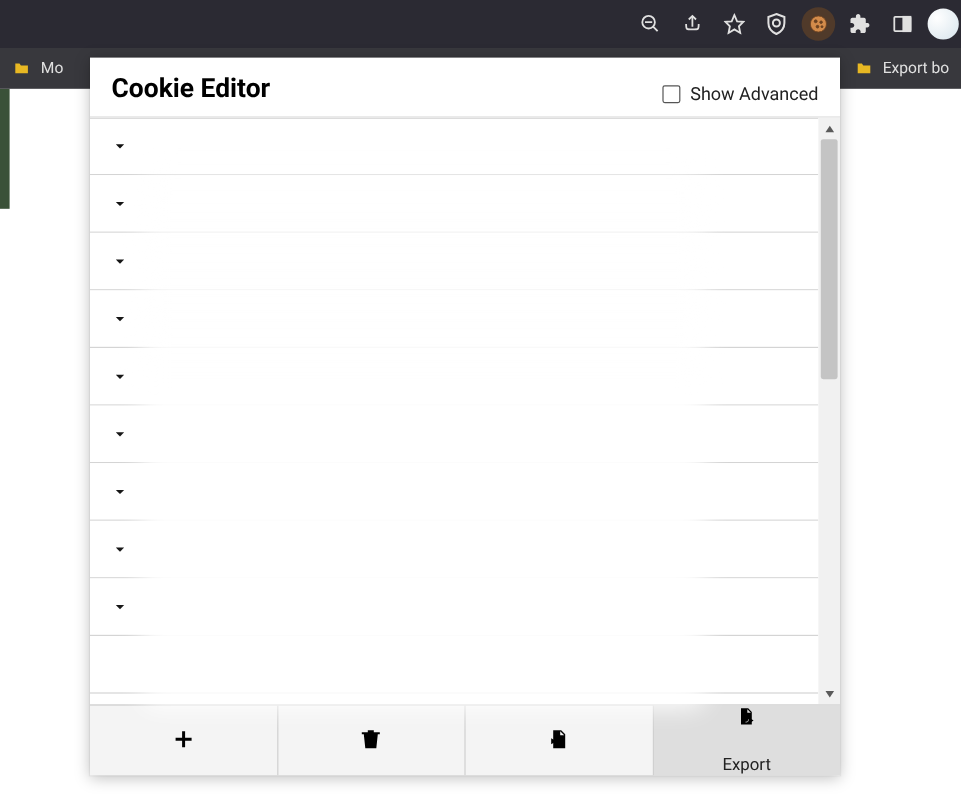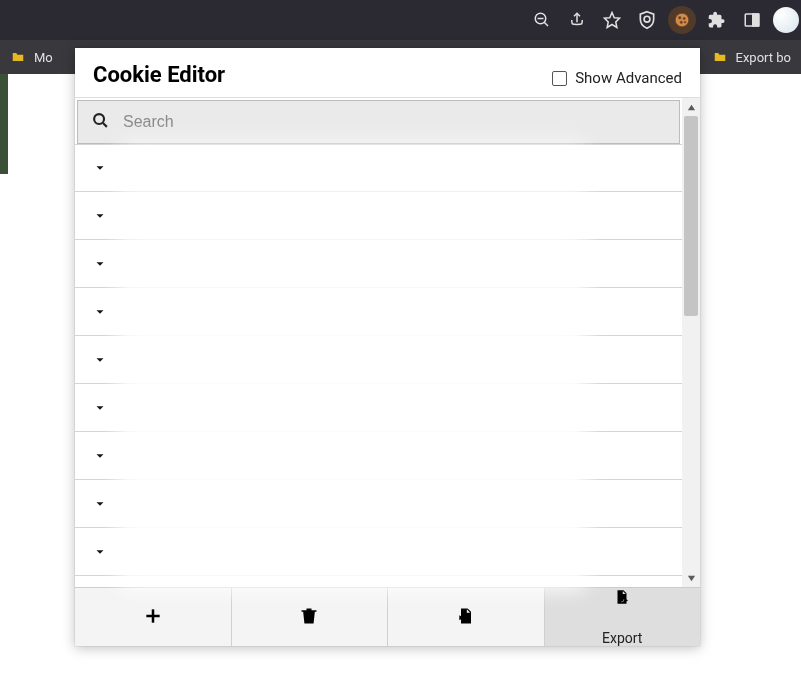--- a/index.html
+++ b/index.html
@@ -313,29 +313,20 @@
   <div class="popup-header">
     <div class="popup-title">Cookie Editor</div>
     <label class="show-advanced">
       <span class="show-adv-checkbox"></span>
       <span>Show Advanced</span>
     </label>
   </div>
 
   <div class="popup-body">
     <div class="list-area">
-      <div class="search-row">
-        <span class="search-icon">
-          <svg width="17" height="17" viewBox="0 0 24 24" stroke="currentColor" stroke-width="3" fill="none">
-            <circle cx="10" cy="10" r="7"></circle>
-              <line x1="21" y1="21" x2="15.5" y2="15.5"></line>
-          </svg>
-        </span>
-        <input class="search-input" placeholder="Search" style="">
-      </div>
       <div class="cookie-list" id="cookie-list">
           <div class="cookie-row">
             <svg class="chev" viewBox="0 0 24 24" fill="currentColor">
               <path d="M6 9l6 6 6-6z"></path>
             </svg>
           </div>
           <div class="cookie-row">
             <svg class="chev" viewBox="0 0 24 24" fill="currentColor">
               <path d="M6 9l6 6 6-6z"></path>
             </svg>

